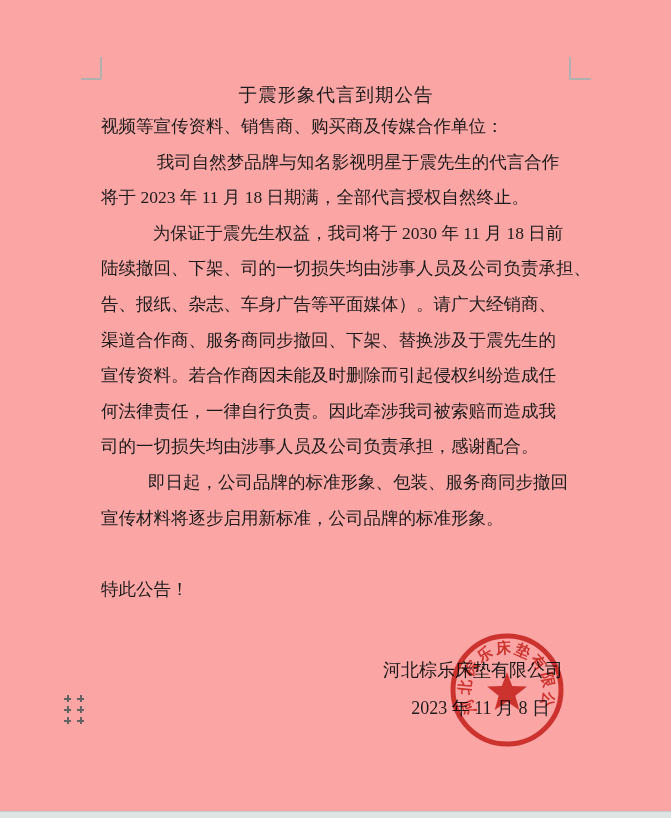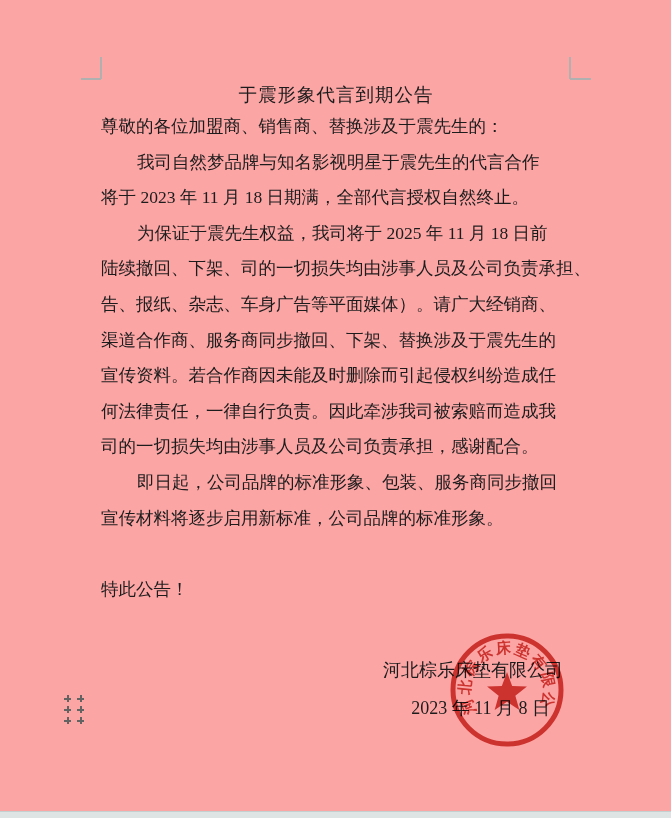--- a/index.html
+++ b/index.html
@@ -21,21 +21,21 @@
   .title{
     position:absolute;left:101px;top:82px;width:470px;
     text-align:center;font-size:18.5px;letter-spacing:1px;
     white-space:nowrap;
   }
   .bodytext{
     position:absolute;left:101px;top:109px;width:478px;
     font-size:17.5px;
   }
   .line{height:35.6px;line-height:35.6px;white-space:nowrap;}
-  .ind{text-indent:36px;}
+  .ind{text-indent:36px;text-align:center;}
   .blankline{height:35.6px;}
 
   .sig-company{
     position:absolute;top:652px;right:108px;
     height:36px;line-height:36px;font-size:18px;white-space:nowrap;
   }
   .sig-date{
     position:absolute;top:690px;right:121px;
     height:36px;line-height:36px;font-size:18px;white-space:nowrap;
   }
@@ -67,24 +67,24 @@
 <div class="page">
 
   <div class="crop crop-tl-v"></div>
   <div class="crop crop-tl-h"></div>
   <div class="crop crop-tr-v"></div>
   <div class="crop crop-tr-h"></div>
 
   <div class="title">于震形象代言到期公告</div>
 
   <div class="bodytext">
-    <div class="line">尊敬的各位加盟商、销售商、替换涉及于震先生的：</div>
+    <div class="line">视频等宣传资料、销售商、购买商及传媒合作单位：</div>
     <div class="line ind">我司自然梦品牌与知名影视明星于震先生的代言合作</div>
     <div class="line">将于 2023 年 11 月 18 日期满，全部代言授权自然终止。</div>
-    <div class="line ind">为保证于震先生权益，我司将于 2025 年 11 月 18 日前</div>
+    <div class="line ind">为保证于震先生权益，我司将于 2030 年 11 月 18 日前</div>
     <div class="line">陆续撤回、下架、司的一切损失均由涉事人员及公司负责承担、</div>
     <div class="line">告、报纸、杂志、车身广告等平面媒体）。请广大经销商、</div>
     <div class="line">渠道合作商、服务商同步撤回、下架、替换涉及于震先生的</div>
     <div class="line">宣传资料。若合作商因未能及时删除而引起侵权纠纷造成任</div>
     <div class="line">何法律责任，一律自行负责。因此牵涉我司被索赔而造成我</div>
     <div class="line">司的一切损失均由涉事人员及公司负责承担，感谢配合。</div>
     <div class="line ind">即日起，公司品牌的标准形象、包装、服务商同步撤回</div>
     <div class="line">宣传材料将逐步启用新标准，公司品牌的标准形象。</div>
     <div class="blankline"></div>
     <div class="line">特此公告！</div>

